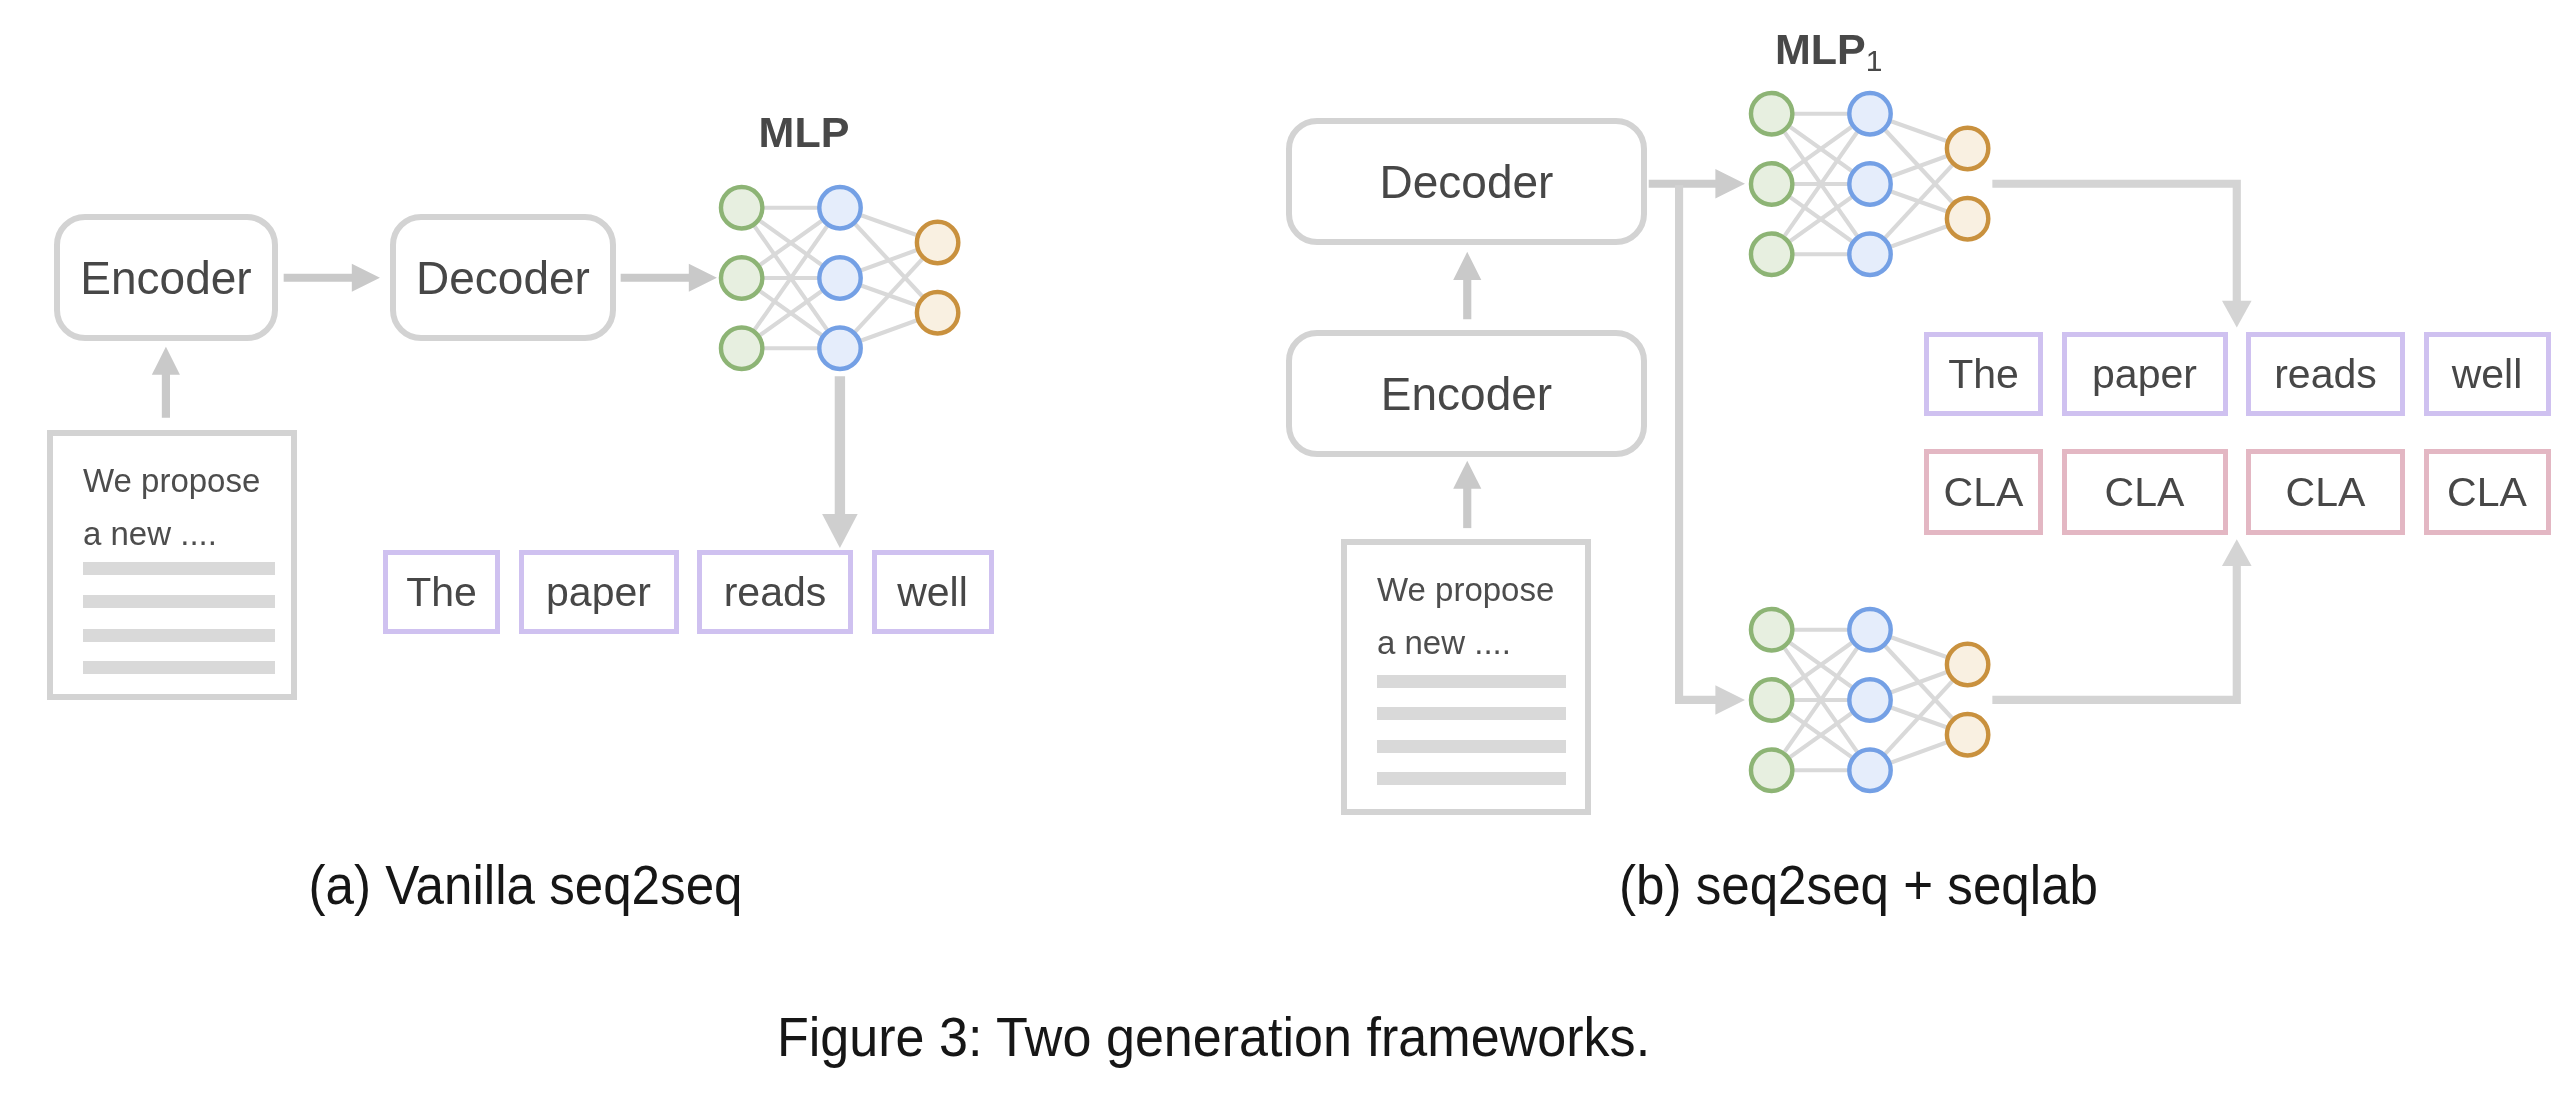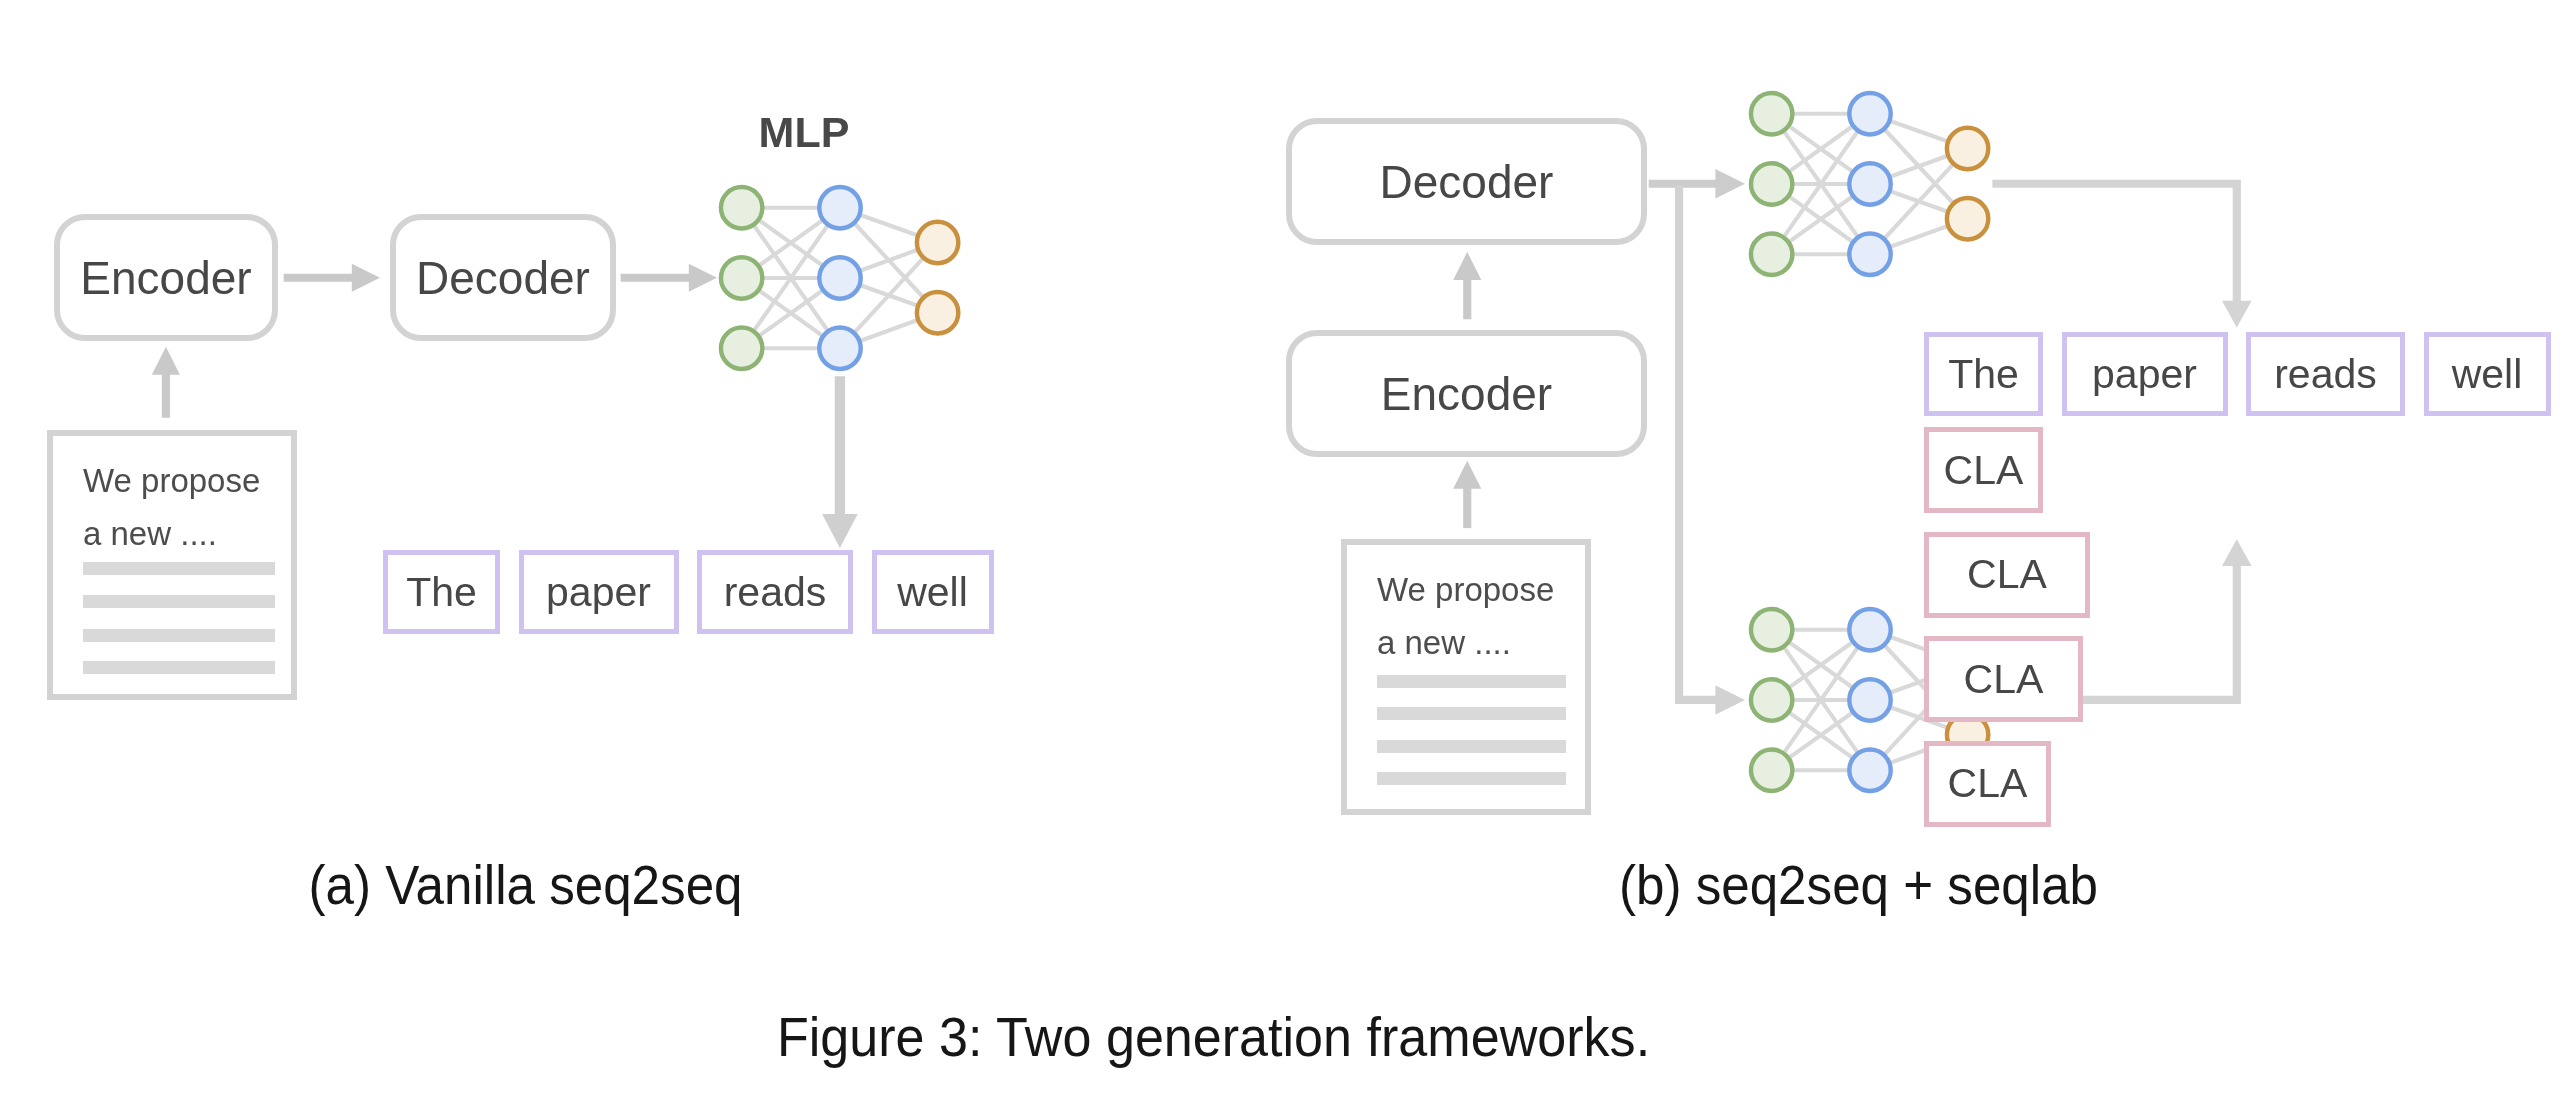--- a/index.html
+++ b/index.html
@@ -141,20 +141,23 @@
   </div>
 
   <div class="module-box" style="left:1286px;top:118px;width:361px;height:127px;">
     <span>Decoder</span>
   </div>
 
   <div class="module-box" style="left:1286px;top:330px;width:361px;height:127px;">
     <span>Encoder</span>
   </div>
 
+  <div class="mlp-label" style="left:1718px;top:25px;">
+    <span>MLP</span><span class="sub">1</span>
+  </div>
 
   <svg class="net" style="left:1748px;top:90px;" width="244" height="188" viewBox="0 0 330 254">
       <line x1="32" y1="32" x2="165" y2="32" stroke="#d9d9d9" stroke-width="5.5"></line>
       <line x1="32" y1="32" x2="165" y2="127" stroke="#d9d9d9" stroke-width="5.5"></line>
       <line x1="32" y1="32" x2="165" y2="222" stroke="#d9d9d9" stroke-width="5.5"></line>
       <line x1="32" y1="127" x2="165" y2="32" stroke="#d9d9d9" stroke-width="5.5"></line>
       <line x1="32" y1="127" x2="165" y2="127" stroke="#d9d9d9" stroke-width="5.5"></line>
       <line x1="32" y1="127" x2="165" y2="222" stroke="#d9d9d9" stroke-width="5.5"></line>
       <line x1="32" y1="222" x2="165" y2="32" stroke="#d9d9d9" stroke-width="5.5"></line>
       <line x1="32" y1="222" x2="165" y2="127" stroke="#d9d9d9" stroke-width="5.5"></line>
@@ -212,21 +215,21 @@
     <div class="doc-bar" style="left:30px;top:195px;width:189px;"></div>
     <div class="doc-bar" style="left:30px;top:227px;width:189px;"></div>
   </div>
 
   <div class="chip-row" id="tokens-b" style="left:1924px;top:332px;">
       <div class="chip purple" style="width: 119px;">The</div>
       <div class="chip purple" style="width: 166px;">paper</div>
       <div class="chip purple" style="width: 159px;">reads</div>
       <div class="chip purple" style="width: 127px;">well</div>
     </div>
-  <div class="chip-row" id="labels-b" style="left:1924px;top:427px;flex-direction:column;">
+  <div class="chip-row" id="labels-b" style="left:1924px;top:449px;">
       <div class="chip pink" style="width: 119px;">CLA</div>
       <div class="chip pink" style="width: 166px;">CLA</div>
       <div class="chip pink" style="width: 159px;">CLA</div>
       <div class="chip pink" style="width: 127px;">CLA</div>
     </div>
 
   <div class="caption" style="left:1488px;top:853px;width:741px;">
     <span>(b) seq2seq + seqlab</span>
   </div>
 

